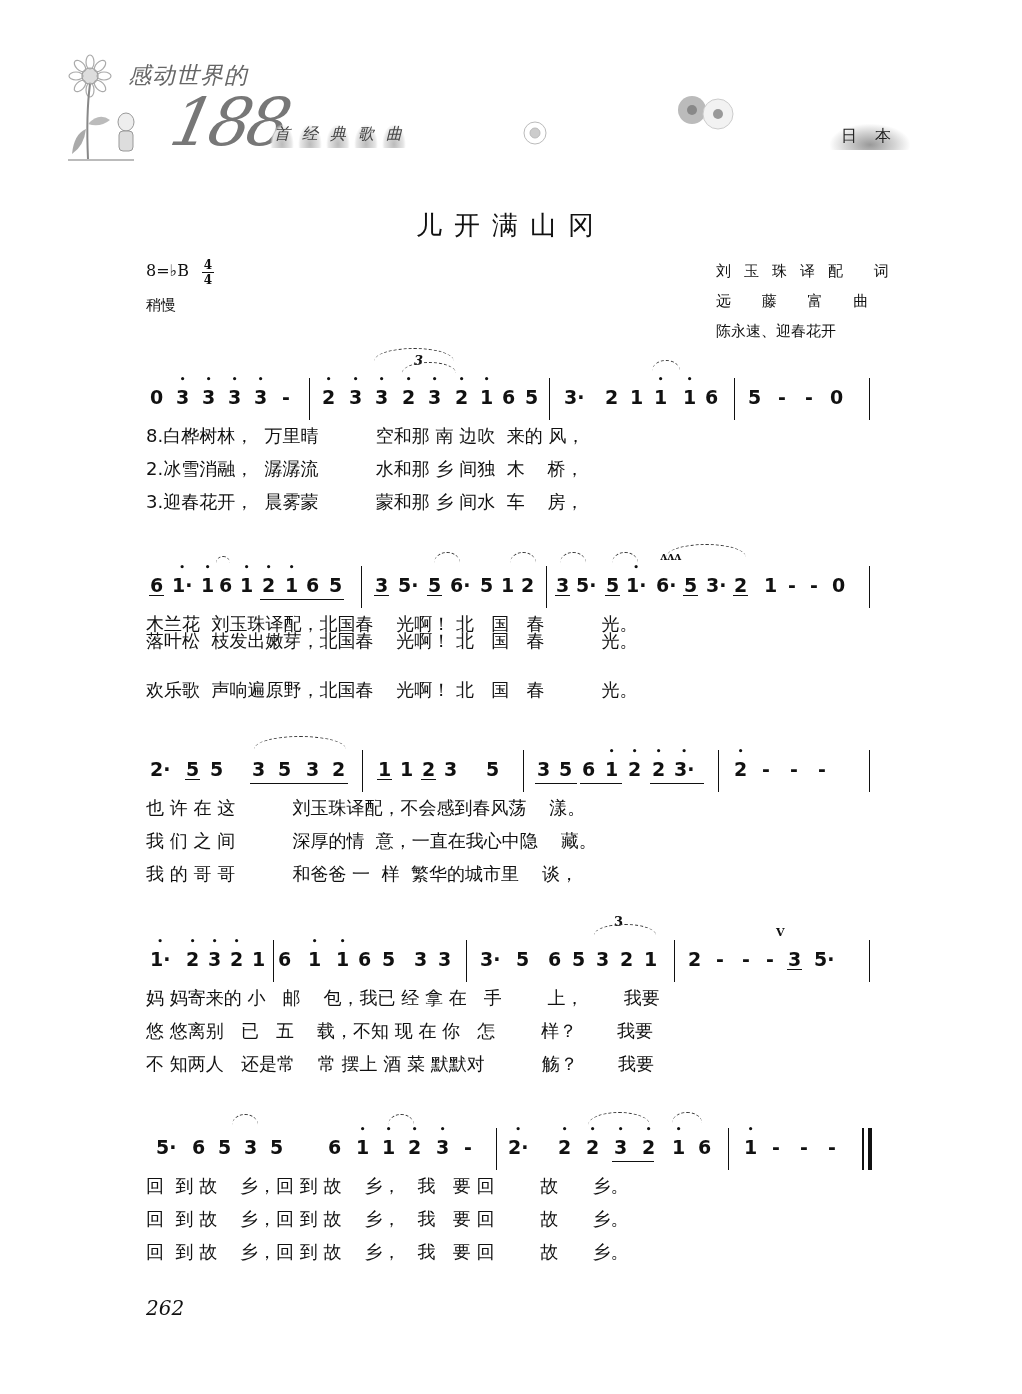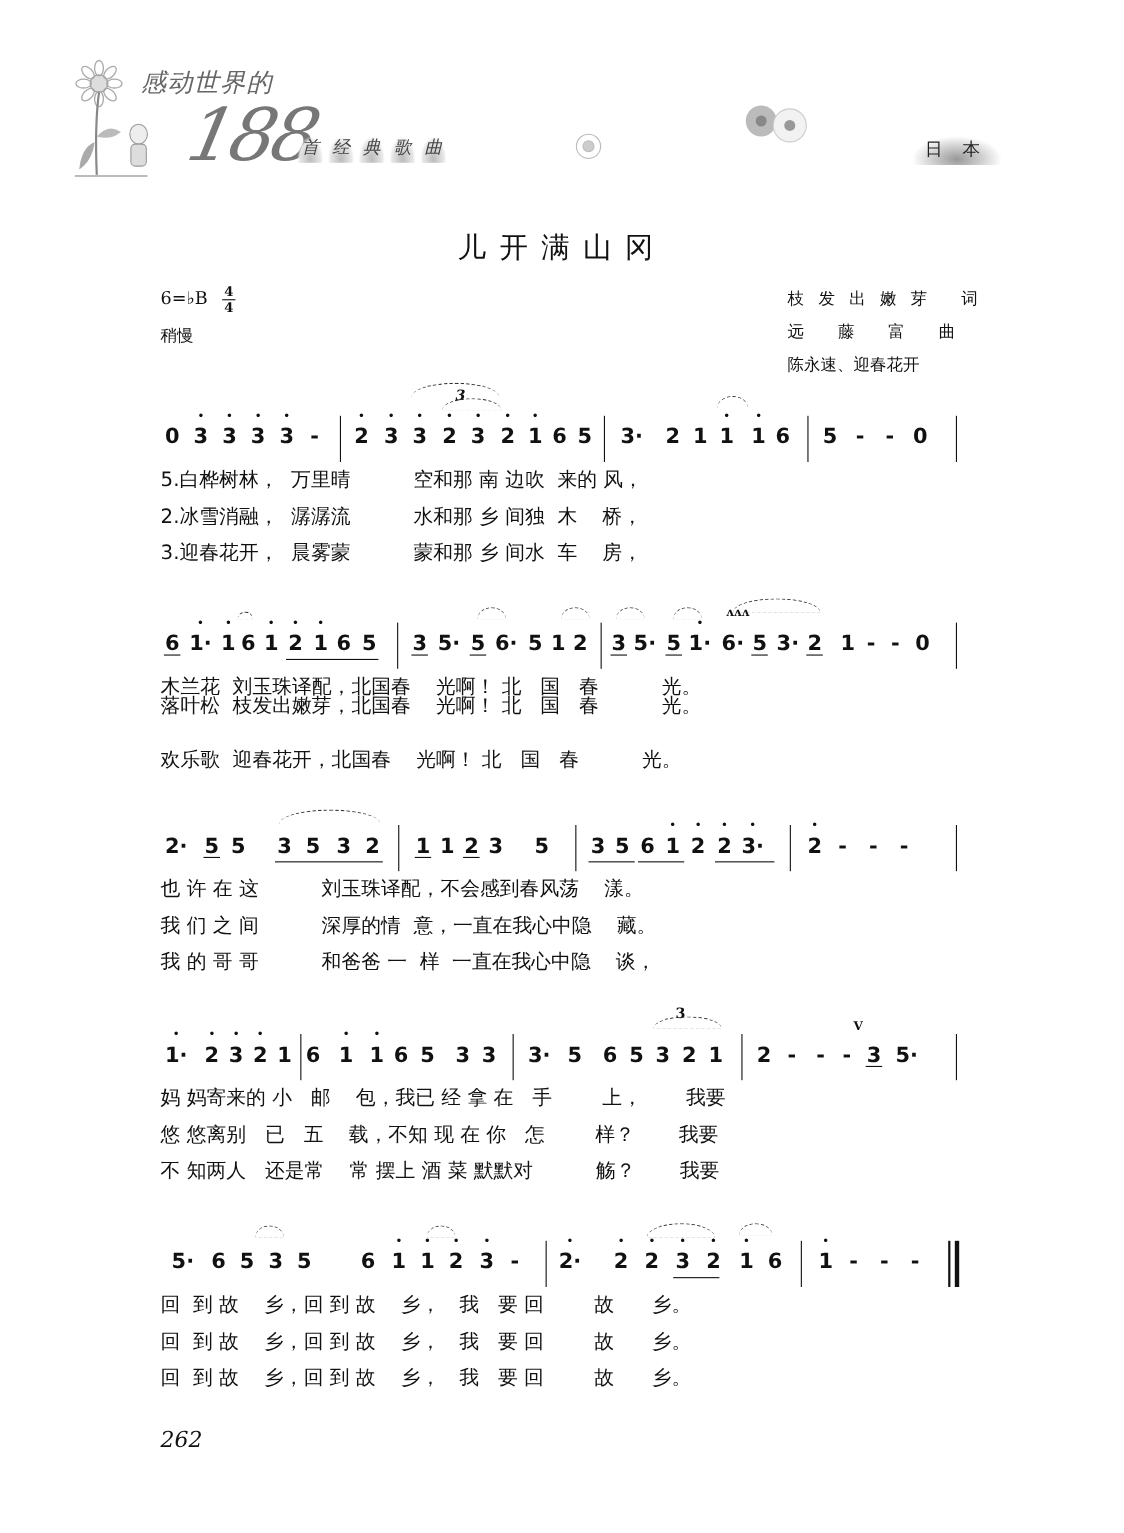--- a/index.html
+++ b/index.html
@@ -96,29 +96,29 @@
 <svg class="abs daisy" viewBox="0 0 80 40">
   <circle cx="22" cy="20" r="14" fill="#bbb"></circle>
   <circle cx="22" cy="20" r="5" fill="#888"></circle>
   <circle cx="48" cy="24" r="15" fill="#f2f2f2" stroke="#ccc"></circle>
   <circle cx="48" cy="24" r="5" fill="#999"></circle>
 </svg>
 
 <div class="abs country">日本</div>
 
 <div class="abs title">儿开满山冈</div>
-<div class="abs key">6=♭B</div>
+<div class="abs key">8=♭B</div>
 <div class="abs timesig">
   <span>4</span>
   <span class="bar"></span>
   <span>4</span>
 </div>
 <div class="abs tempo">稍慢</div>
 <div class="abs credits">
-  <div class="spread">枝发出嫩芽  词</div>
+  <div class="spread">刘玉珠译配  词</div>
   <div class="spread">远  藤  富  曲</div>
   <div>陈永速、迎春花开</div>
 </div>
 
 <div class="sys" style="top:378px;">
   <div class="notes">
     <span class="note" style="left:4px">0</span>
     <span class="note hi" style="left:30px">3</span>
     <span class="note hi" style="left:56px">3</span>
     <span class="note hi" style="left:82px">3</span>
@@ -145,21 +145,21 @@
     <span class="note" style="left:602px">5</span>
     <span class="note" style="left:632px">-</span>
     <span class="note" style="left:659px">-</span>
     <span class="note" style="left:684px">0</span>
     <span class="barline" style="left:723px"></span>
     <span class="slur" style="left:228px;top:-30px;width:80px;height:12px"></span>
     <span class="triplet" style="left:268px;top:-25px">3</span>
     <span class="slur" style="left:256px;top:-16px;width:54px;height:10px"></span>
     <span class="slur" style="left:506px;top:-18px;width:28px;height:10px"></span>
   </div>
-  <div class="lyric" style="top:46px">5.白桦树林，  万里晴          空和那 南 边吹  来的 风，</div>
+  <div class="lyric" style="top:46px">8.白桦树林，  万里晴          空和那 南 边吹  来的 风，</div>
   <div class="lyric" style="top:79px">2.冰雪消融，  潺潺流          水和那 乡 间独  木    桥，</div>
   <div class="lyric" style="top:112px">3.迎春花开，  晨雾蒙          蒙和那 乡 间水  车    房，</div>
 </div>
 
 <div class="sys" style="top:566px;">
   <div class="notes">
     <span class="note ul" style="left:4px">6</span>
     <span class="note hi" style="left:26px">1·</span>
     <span class="note hi" style="left:55px">1</span>
     <span class="note" style="left:73px">6</span>
@@ -194,21 +194,21 @@
     <span class="slur" style="left:70px;top:-10px;width:14px;height:6px"></span>
     <span class="slur" style="left:288px;top:-14px;width:26px;height:10px"></span>
     <span class="slur" style="left:364px;top:-14px;width:26px;height:10px"></span>
     <span class="slur" style="left:414px;top:-14px;width:26px;height:10px"></span>
     <span class="slur" style="left:466px;top:-14px;width:26px;height:10px"></span>
     <span class="slur" style="left:520px;top:-22px;width:80px;height:12px"></span>
     <span class="triplet" style="left:514px;top:-16px;font-size:11px;font-style:normal">ʌʌʌ</span>
   </div>
   <div class="lyric" style="top:46px">木兰花  刘玉珠译配，北国春    光啊！ 北   国   春          光。</div>
   <div class="lyric" style="top:63px">落叶松  枝发出嫩芽，北国春    光啊！ 北   国   春          光。</div>
-  <div class="lyric" style="top:112px">欢乐歌  迎春花开，北国春    光啊！ 北   国   春          光。</div>
+  <div class="lyric" style="top:112px">欢乐歌  声响遍原野，北国春    光啊！ 北   国   春          光。</div>
 </div>
 
 <div class="sys" style="top:750px;">
   <div class="notes">
     <span class="note" style="left:4px">2·</span>
     <span class="note ul" style="left:40px">5</span>
     <span class="note" style="left:64px">5</span>
     <span class="note" style="left:106px">3</span>
     <span class="note" style="left:132px">5</span>
     <span class="note" style="left:160px">3</span>
@@ -234,21 +234,21 @@
     <span class="barline" style="left:572px"></span>
     <span class="note hi" style="left:588px">2</span>
     <span class="note" style="left:616px">-</span>
     <span class="note" style="left:644px">-</span>
     <span class="note" style="left:672px">-</span>
     <span class="barline" style="left:723px"></span>
     <span class="slur" style="left:108px;top:-14px;width:92px;height:12px"></span>
   </div>
   <div class="lyric" style="top:46px">也 许 在 这          刘玉珠译配，不会感到春风荡    漾。</div>
   <div class="lyric" style="top:79px">我 们 之 间          深厚的情  意，一直在我心中隐    藏。</div>
-  <div class="lyric" style="top:112px">我 的 哥 哥          和爸爸 一  样  一直在我心中隐    谈，</div>
+  <div class="lyric" style="top:112px">我 的 哥 哥          和爸爸 一  样  繁华的城市里    谈，</div>
 </div>
 
 <div class="sys" style="top:940px;">
   <div class="notes">
     <span class="note hi" style="left:4px">1·</span>
     <span class="note hi" style="left:40px">2</span>
     <span class="note hi" style="left:62px">3</span>
     <span class="note hi" style="left:84px">2</span>
     <span class="note" style="left:106px">1</span>
     <span class="barline" style="left:127px"></span>

